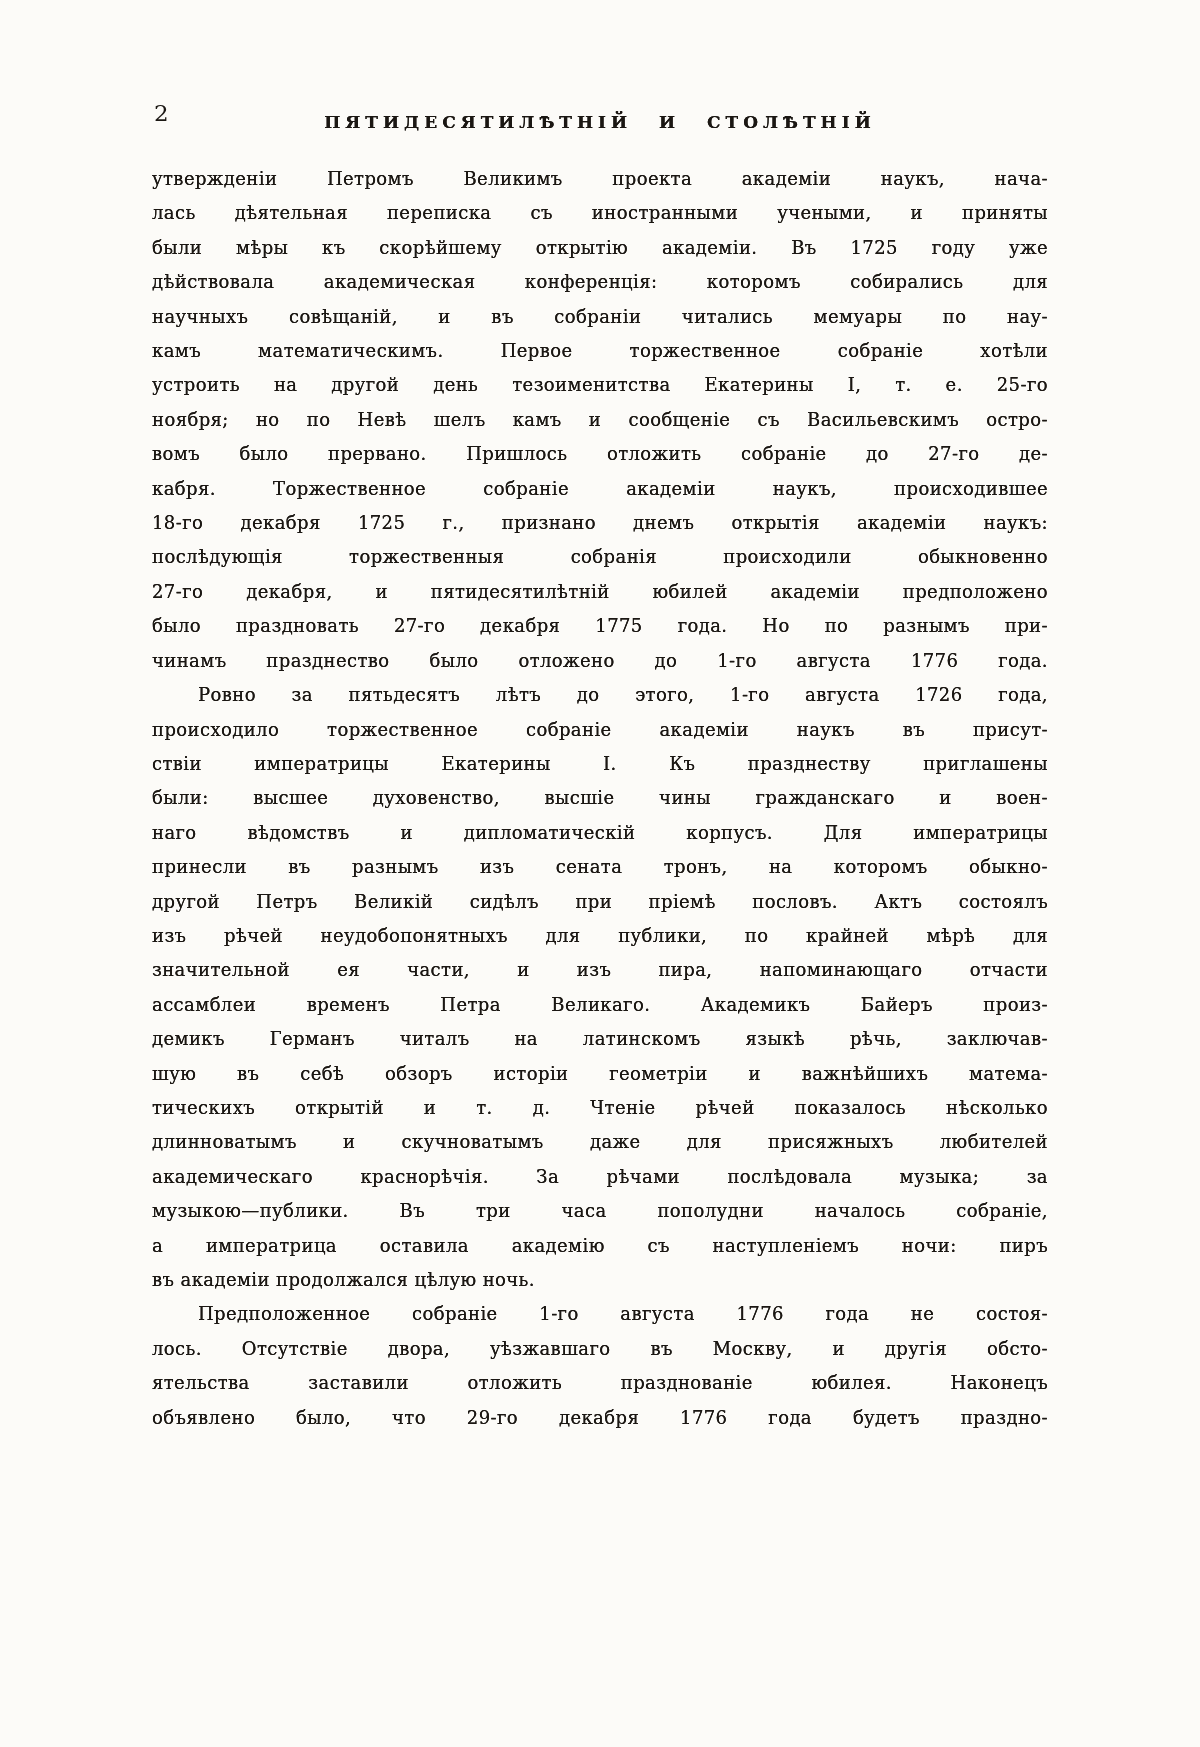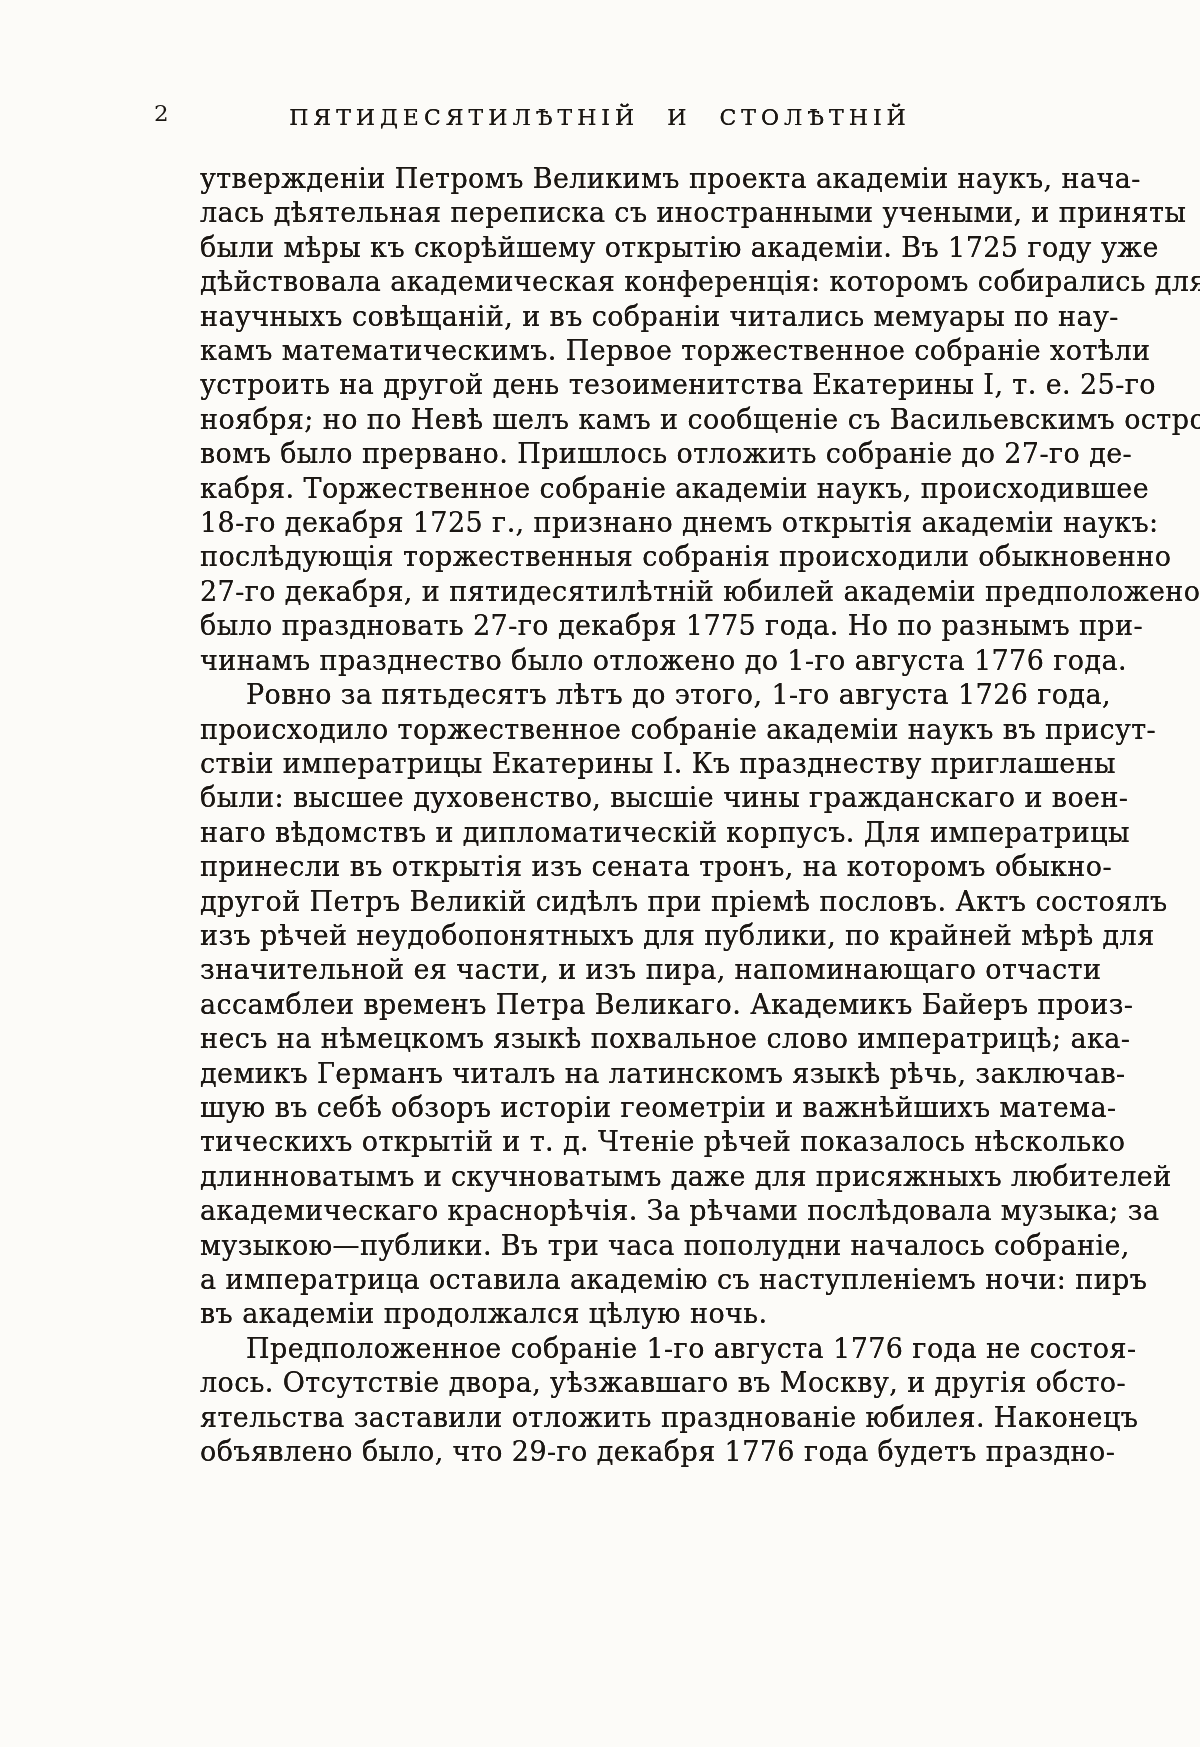--- a/index.html
+++ b/index.html
@@ -27,35 +27,34 @@
     position: absolute;
     left: 2px;
     top: 4px;
     font-size: 23px;
     letter-spacing: 1px;
   }
   .running-title {
     position: absolute;
     left: 0;
     right: 0;
-    top: 9px;
+    top: 16px;
     text-align: center;
-    font-size: 22px;
-    font-weight: normal;
+    font-size: 17px;
+    font-weight: bold;
     letter-spacing: 5px;
     word-spacing: 16px;
     text-shadow: 0 0 0.4px currentColor;
   }
   .page-body {
     margin-top: 24px;
-    font-size: 27px;
+    font-size: 18px;
     line-height: 34.4px;
     letter-spacing: 0.4px;
     text-shadow: 0 0 0.45px currentColor;
-    margin-left: 48px;
   }
   .paragraph {
     margin: 0;
   }
   .line {
     text-align: justify;
     text-align-last: justify;
     white-space: nowrap;
   }
   .line.indent {
@@ -90,26 +89,25 @@
         <div class="line">27-го декабря, и пятидесятилѣтній юбилей академіи предположено</div>
         <div class="line">было праздновать 27-го декабря 1775 года. Но по разнымъ при-</div>
         <div class="line">чинамъ празднество было отложено до 1-го августа 1776 года.</div>
       </div>
       <div class="paragraph">
         <div class="line indent">Ровно за пятьдесятъ лѣтъ до этого, 1-го августа 1726 года,</div>
         <div class="line">происходило торжественное собраніе академіи наукъ въ присут-</div>
         <div class="line">ствіи императрицы Екатерины I. Къ празднеству приглашены</div>
         <div class="line">были: высшее духовенство, высшіе чины гражданскаго и воен-</div>
         <div class="line">наго вѣдомствъ и дипломатическій корпусъ. Для императрицы</div>
-        <div class="line">принесли въ открытія изъ сената тронъ, на которомъ обыкно-</div>
+        <div class="line">принесли въ разнымъ изъ сената тронъ, на которомъ обыкно-</div>
         <div class="line">другой Петръ Великій сидѣлъ при пріемѣ пословъ. Актъ состоялъ</div>
         <div class="line">изъ рѣчей неудобопонятныхъ для публики, по крайней мѣрѣ для</div>
         <div class="line">значительной ея части, и изъ пира, напоминающаго отчасти</div>
         <div class="line">ассамблеи временъ Петра Великаго. Академикъ Байеръ произ-</div>
-        <div class="line">несъ на нѣмецкомъ языкѣ похвальное слово императрицѣ; ака-</div>
         <div class="line">демикъ Германъ читалъ на латинскомъ языкѣ рѣчь, заключав-</div>
         <div class="line">шую въ себѣ обзоръ исторіи геометріи и важнѣйшихъ матема-</div>
         <div class="line">тическихъ открытій и т. д. Чтеніе рѣчей показалось нѣсколько</div>
         <div class="line">длинноватымъ и скучноватымъ даже для присяжныхъ любителей</div>
         <div class="line">академическаго краснорѣчія. За рѣчами послѣдовала музыка; за</div>
         <div class="line">музыкою—публики. Въ три часа пополудни началось собраніе,</div>
         <div class="line">а императрица оставила академію съ наступленіемъ ночи: пиръ</div>
         <div class="line last-left">въ академіи продолжался цѣлую ночь.</div>
       </div>
       <div class="paragraph">

